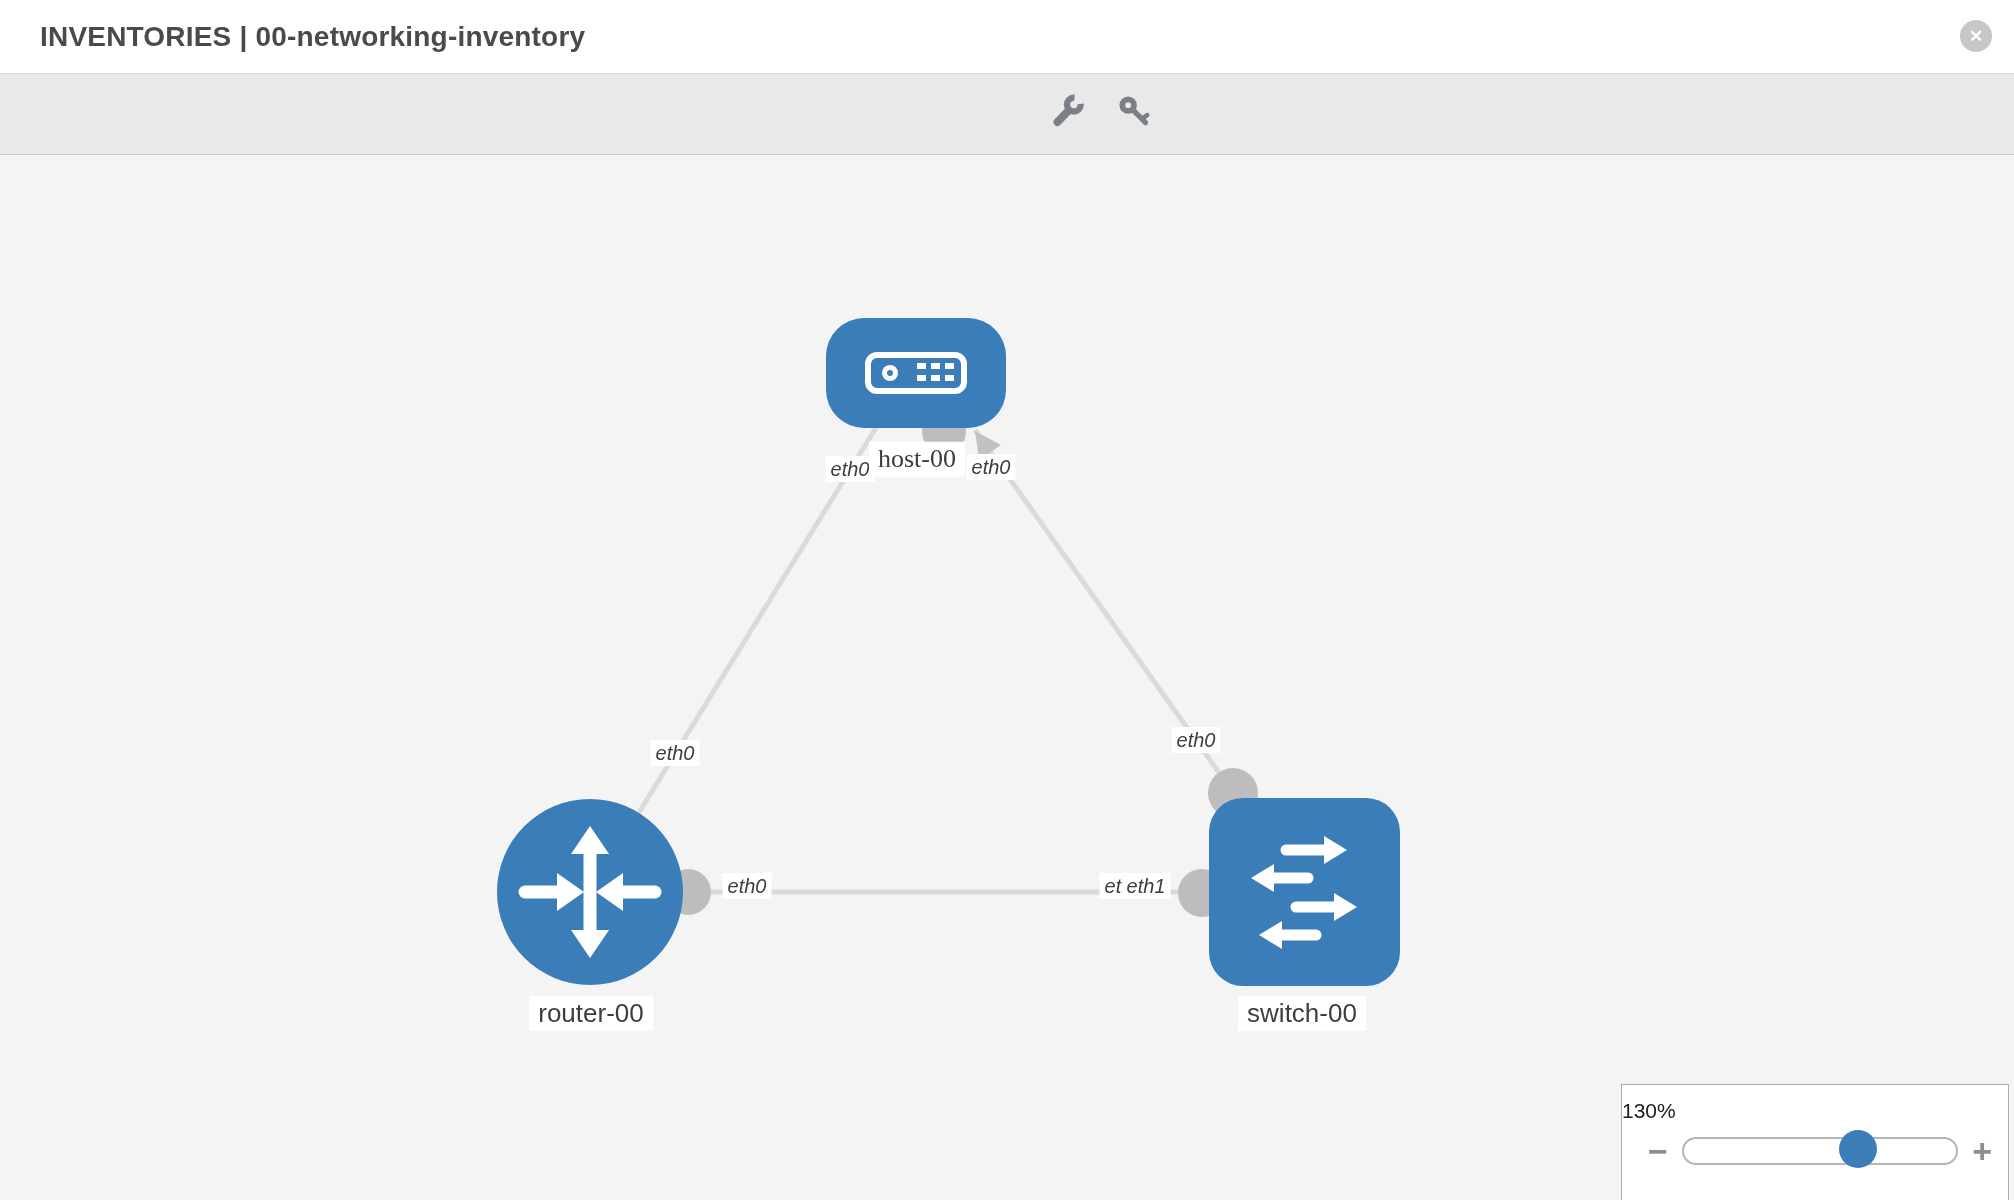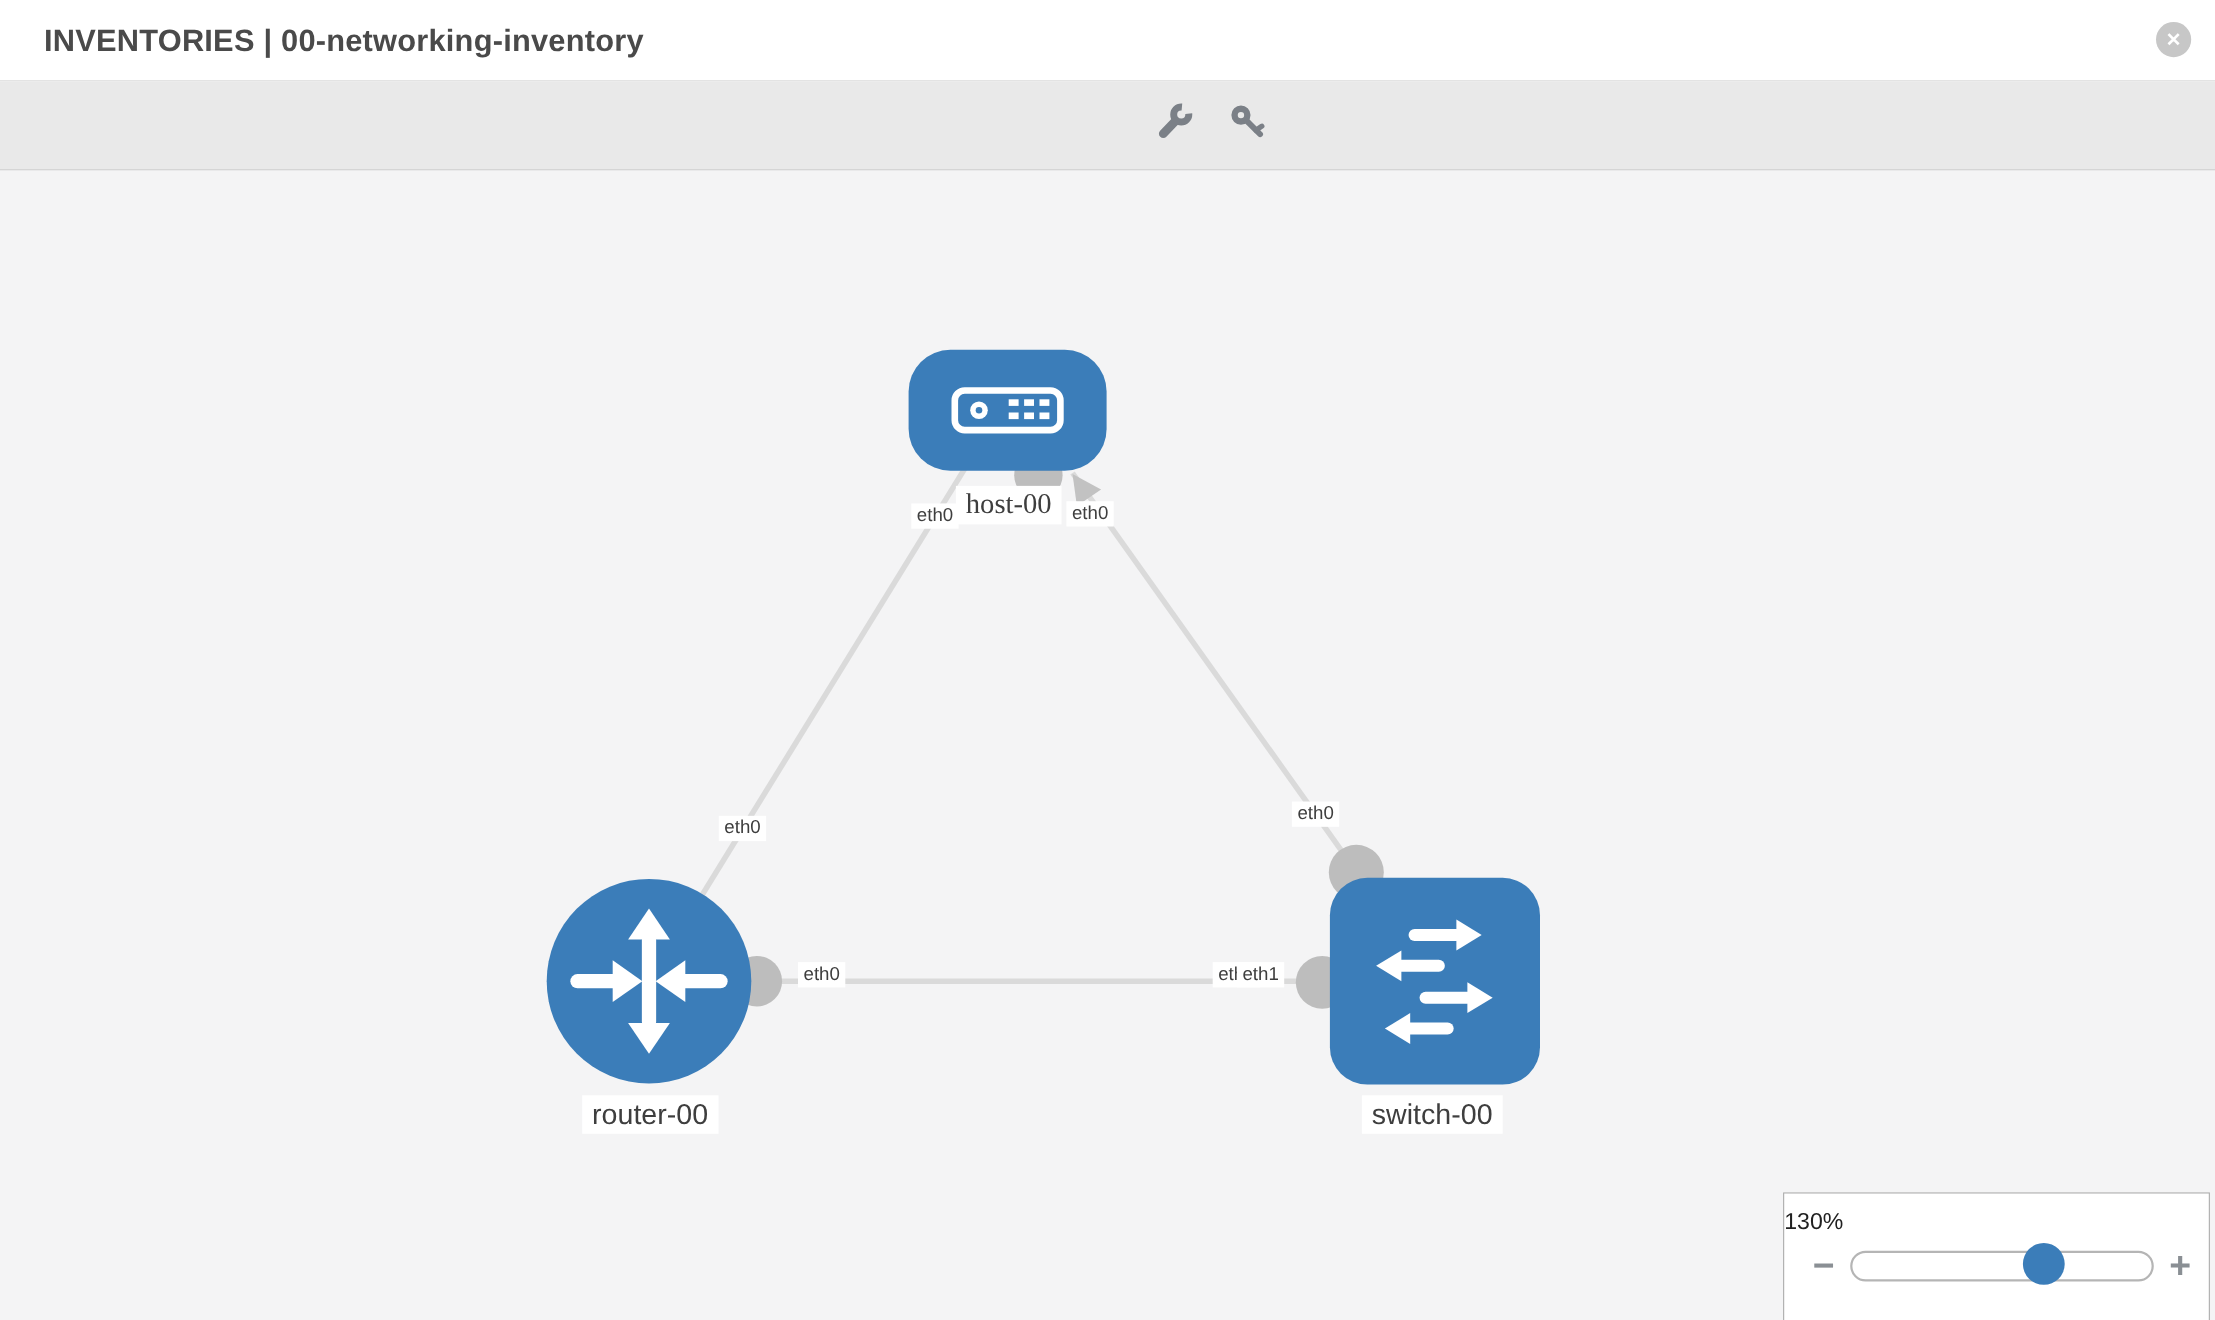--- a/index.html
+++ b/index.html
@@ -34,21 +34,21 @@
   #wrench-btn { left:1048px; }
   #key-btn    { left:1116px; }
   
   .canvas { position:relative; height:1046px; background:#f4f4f5; overflow:hidden; }
   .topology-svg { position:absolute; left:0; top:0; }
   .net-label {
     position:absolute; transform:translate(-50%,-50%);
     background:#ffffff; color:#3e3e3e; white-space:nowrap; line-height:1.1;
   }
   .node-label { font-size:26px; padding:3px 9px; z-index:3; }
-  .if-label   { font-size:17px; padding:2px 5px; z-index:2; }
+  .if-label   { font-size:20px; padding:2px 5px; z-index:2;font-style:italic; }
   .if-label.under { z-index:1; }
   
   .zoom-panel {
     position:absolute; left:1621px; top:929px; width:388px; height:160px;
     background:#ffffff; border:1px solid #ababab; box-sizing:border-box; z-index:5;
   }
   .zoom-level { margin-top:14px; text-align:left; font-size:21px; color:#212121; }
   .zoom-row { display:flex; align-items:center; margin-top:11px; padding:0 16px 0 26px; }
   .zoom-minus, .zoom-plus {
     font-size:34px; font-weight:bold; color:#8a8f94; line-height:1; cursor:pointer; user-select:none;

